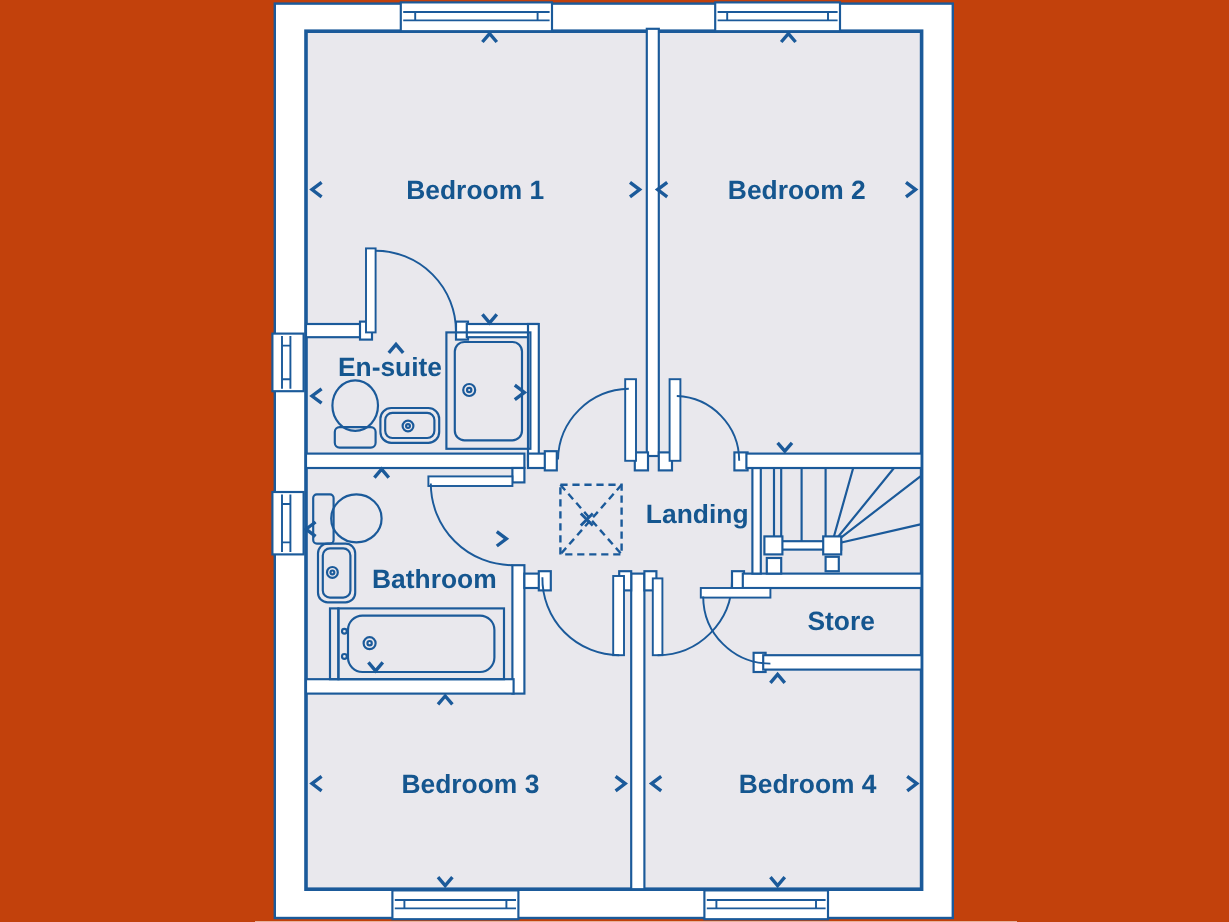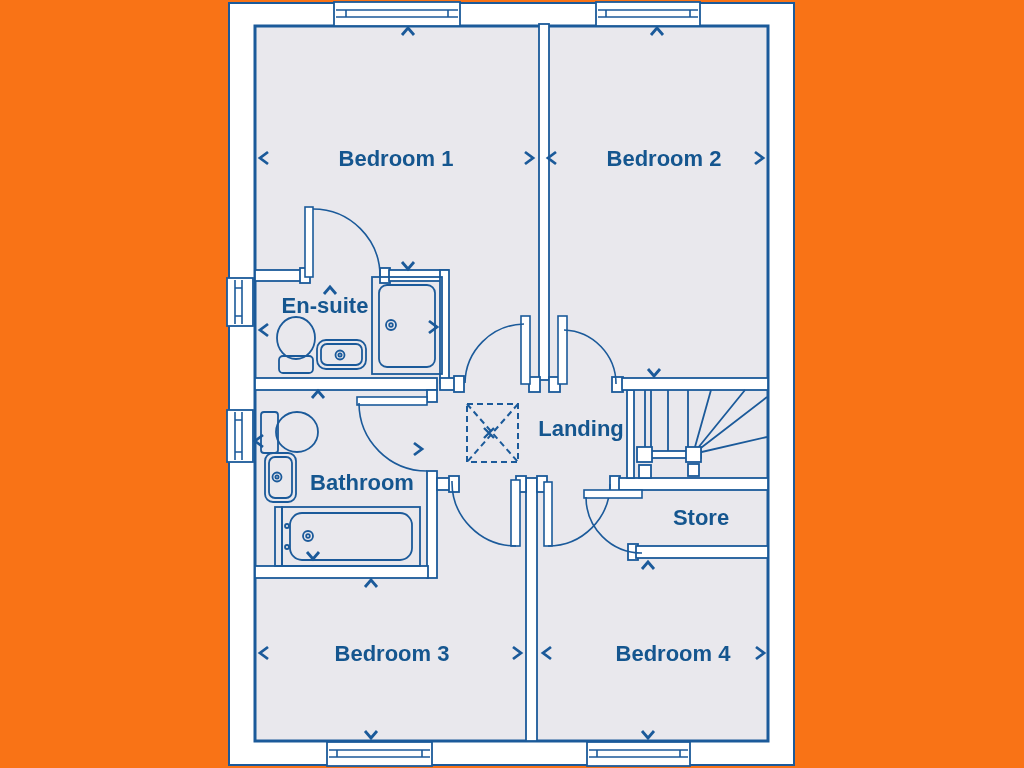--- a/index.html
+++ b/index.html
@@ -1,16 +1,16 @@
 <!DOCTYPE html>
 <html><head>
 <meta charset="utf-8">
 <style>
   html,body{margin:0;padding:0;background:#ffffff;}
-  .stage{position:relative;width:1024px;height:768px;background:#f97316;overflow:hidden;
+  .stage{position:relative;width:1024px;height:768px;background:#c2410c;overflow:hidden;
          font-family:"Liberation Sans", sans-serif;}
   svg{display:block;}
   .room-label{font-family:"Liberation Sans", sans-serif;font-size:22px;font-weight:bold;
               fill:#15568f;text-anchor:middle;}
   .wall{fill:#ffffff;stroke:#1b5a9a;stroke-width:1.8;}
   .win{fill:#ffffff;stroke:#1b5a9a;stroke-width:1.8;}
   .winline{stroke:#1b5a9a;stroke-width:1.6;fill:none;}
   .fix{fill:none;stroke:#1b5a9a;stroke-width:1.8;}
   .leaf{fill:#ffffff;stroke:#1b5a9a;stroke-width:1.6;}
   .arc{fill:none;stroke:#1b5a9a;stroke-width:1.6;}

